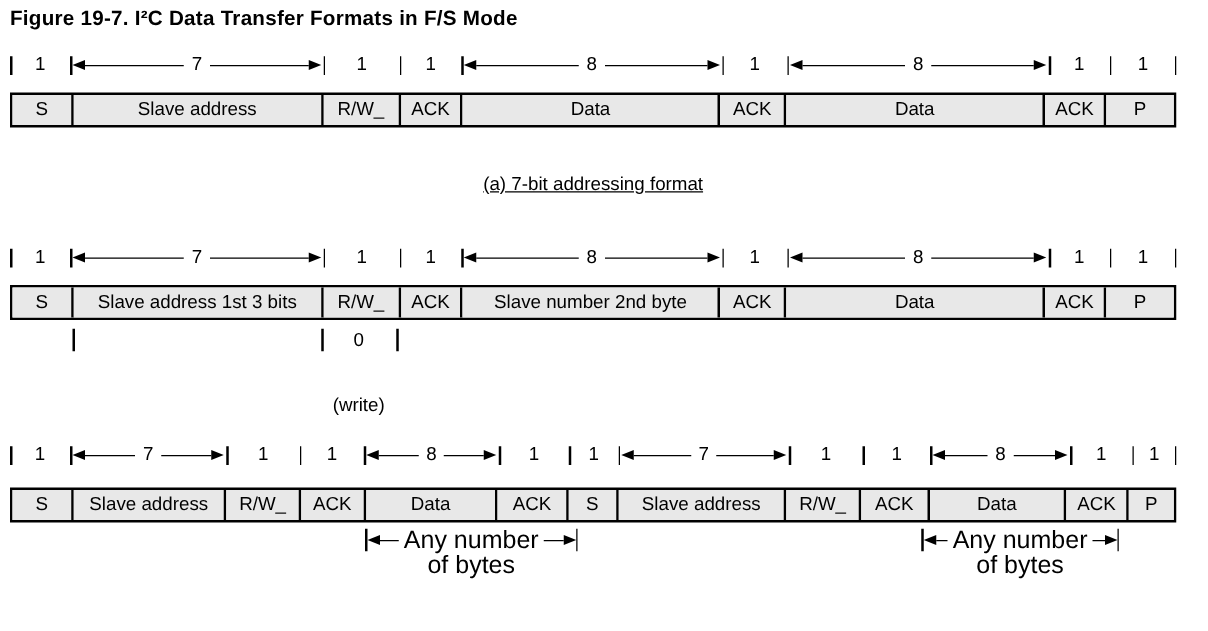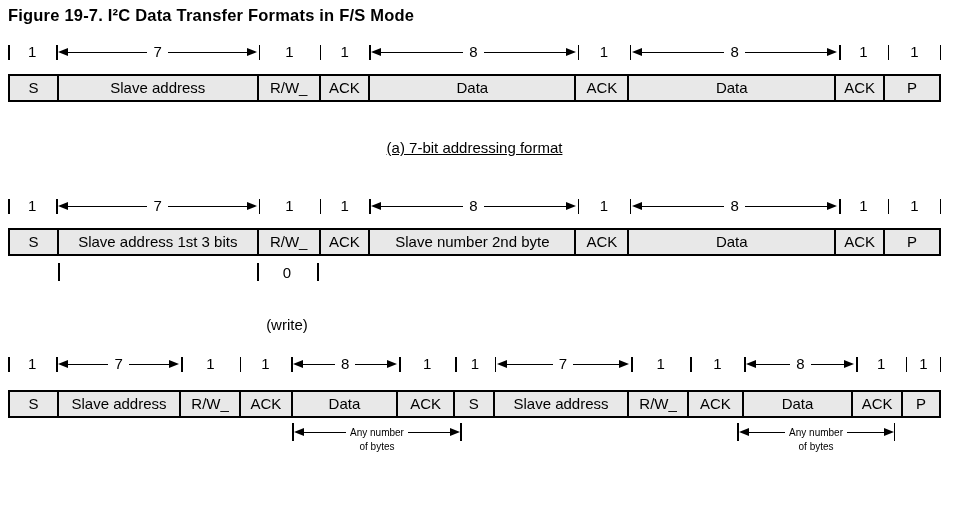--- a/index.html
+++ b/index.html
@@ -41,21 +41,21 @@
   
   .annotB{position:relative;height:62px;font-size:15px;}
   .annotB .vbar{position:absolute;top:7px;width:1.5px;height:18px;background:#000;}
   .vb1{left:5.36%;} .vb2{left:26.69%;} .vb3{left:33.12%;}
   .addr-bits{position:absolute;left:5.36%;width:21.33%;top:8px;text-align:center;letter-spacing:3px;}
   .rw-bit{position:absolute;left:26.69%;width:6.43%;top:8px;text-align:center;}
   .rw-note{position:absolute;left:23.9%;width:12%;top:48px;text-align:center;margin-top:12px;}
   .annotB .caption{position:absolute;left:0;right:0;top:41px;}
 
   
-  .annotC{position:relative;height:58px;font-size:10px;}
+  .annotC{position:relative;height:58px;font-size:20px;}
   .byte-annot{position:absolute;top:5px;display:flex;flex-direction:column;}
   .byte-annot.left{left:30.44%;width:18.22%;}
   .byte-annot.right{left:78.14%;width:16.94%;}
   .byte-annot .l1{display:flex;align-items:center;height:18px;}
   .byte-annot .vbar{width:1.5px;height:18px;background:#000;flex:0 0 auto;}
   .byte-annot .txt{padding:0 4px;white-space:nowrap;}
   .byte-annot .l2{text-align:center;height:18px;}
 </style>
 </head>
 <body>

